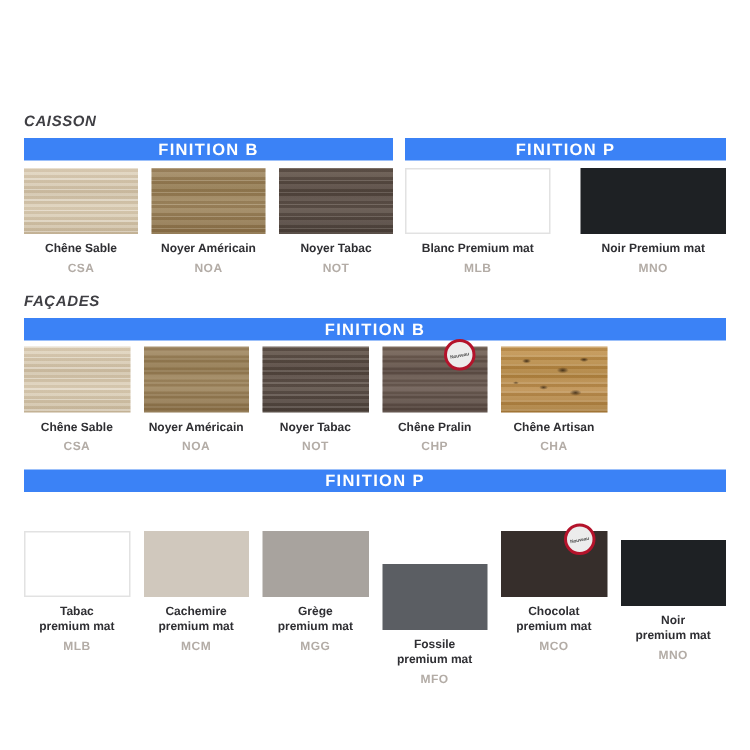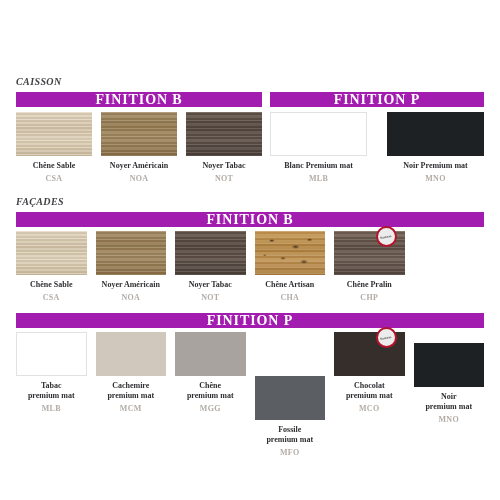--- a/index.html
+++ b/index.html
@@ -3,49 +3,49 @@
 <meta charset="utf-8">
 <style>
   html,body{margin:0;padding:0;}
   body{
     width:500px;height:500px;
     background:#ffffff;
     font-family:"Liberation Sans", sans-serif;
     overflow:hidden;
     position:relative;
   }
-  .sheet{position:absolute;left:0;top:0;width:500px;height:500px;font-family:Liberation Serif, serif;}
+  .sheet{position:absolute;left:0;top:0;width:500px;height:500px;}
 
   
   .section-label{
     position:absolute;
     font-size:10px;
     font-weight:bold;
     font-style:italic;
     color:#3f3f44;
     letter-spacing:.4px;
   }
 
   
   .finition-bar{
     position:absolute;
     height:15px;
-    background:#a21caf;
+    background:#3b82f6;
     color:#ffffff;
-    font-size:14px;
+    font-size:11px;
     font-weight:bold;
     letter-spacing:.9px;
     display:flex;
     align-items:center;
     justify-content:center;
     text-align:center;
   }
 
   
-  .row{position:absolute;display:flex;}
+  .row{position:absolute;display:flex;align-items:center;}
   .cell{
     display:flex;
     flex-direction:column;
     align-items:center;
     box-sizing:border-box;
   }
   .swatch{
     width:100%;
     height:44px;
     position:relative;
@@ -204,53 +204,53 @@
         <div class="swatch w-noa"></div>
         <div class="cap">Noyer Américain</div>
         <div class="code">NOA</div>
       </div>
       <div class="cell" style="width: 70.5px;">
         <div class="swatch w-not"></div>
         <div class="cap">Noyer Tabac</div>
         <div class="code">NOT</div>
       </div>
       <div class="cell" style="width: 70.5px;">
-        <div class="swatch w-cha"></div>
-        <div class="cap">Chêne Artisan</div>
-        <div class="code">CHA</div>
-      </div>
-      <div class="cell" style="width: 70.5px;">
         <div class="swatch w-chp">
           <div class="badge">
             <span>Nouveau</span>
           </div>
         </div>
         <div class="cap">Chêne Pralin</div>
         <div class="code">CHP</div>
       </div>
+      <div class="cell" style="width: 70.5px;">
+        <div class="swatch w-cha"></div>
+        <div class="cap">Chêne Artisan</div>
+        <div class="code">CHA</div>
+      </div>
     </div>
 
   <div class="finition-bar" style="left:16px;top:313px;width:468px;">FINITION P</div>
 
   <div class="row" id="row-fp" style="left:16px;top:332px;width:468px;gap:9px;">
       <div class="cell" style="width: 70.5px;">
         <div class="swatch bordered"></div>
         <div class="cap">Tabac
 premium mat</div>
         <div class="code">MLB</div>
       </div>
       <div class="cell" style="width: 70.5px;">
         <div class="swatch" style="background: rgb(208, 200, 189);"></div>
         <div class="cap">Cachemire
 premium mat</div>
         <div class="code">MCM</div>
       </div>
       <div class="cell" style="width: 70.5px;">
         <div class="swatch" style="background: rgb(168, 163, 158);"></div>
-        <div class="cap">Chêne
+        <div class="cap">Grège
 premium mat</div>
         <div class="code">MGG</div>
       </div>
       <div class="cell" style="width: 70.5px; margin-top: 44px;">
         <div class="swatch" style="background: rgb(91, 94, 99);"></div>
         <div class="cap">Fossile
 premium mat</div>
         <div class="code">MFO</div>
       </div>
       <div class="cell" style="width: 70.5px;">

